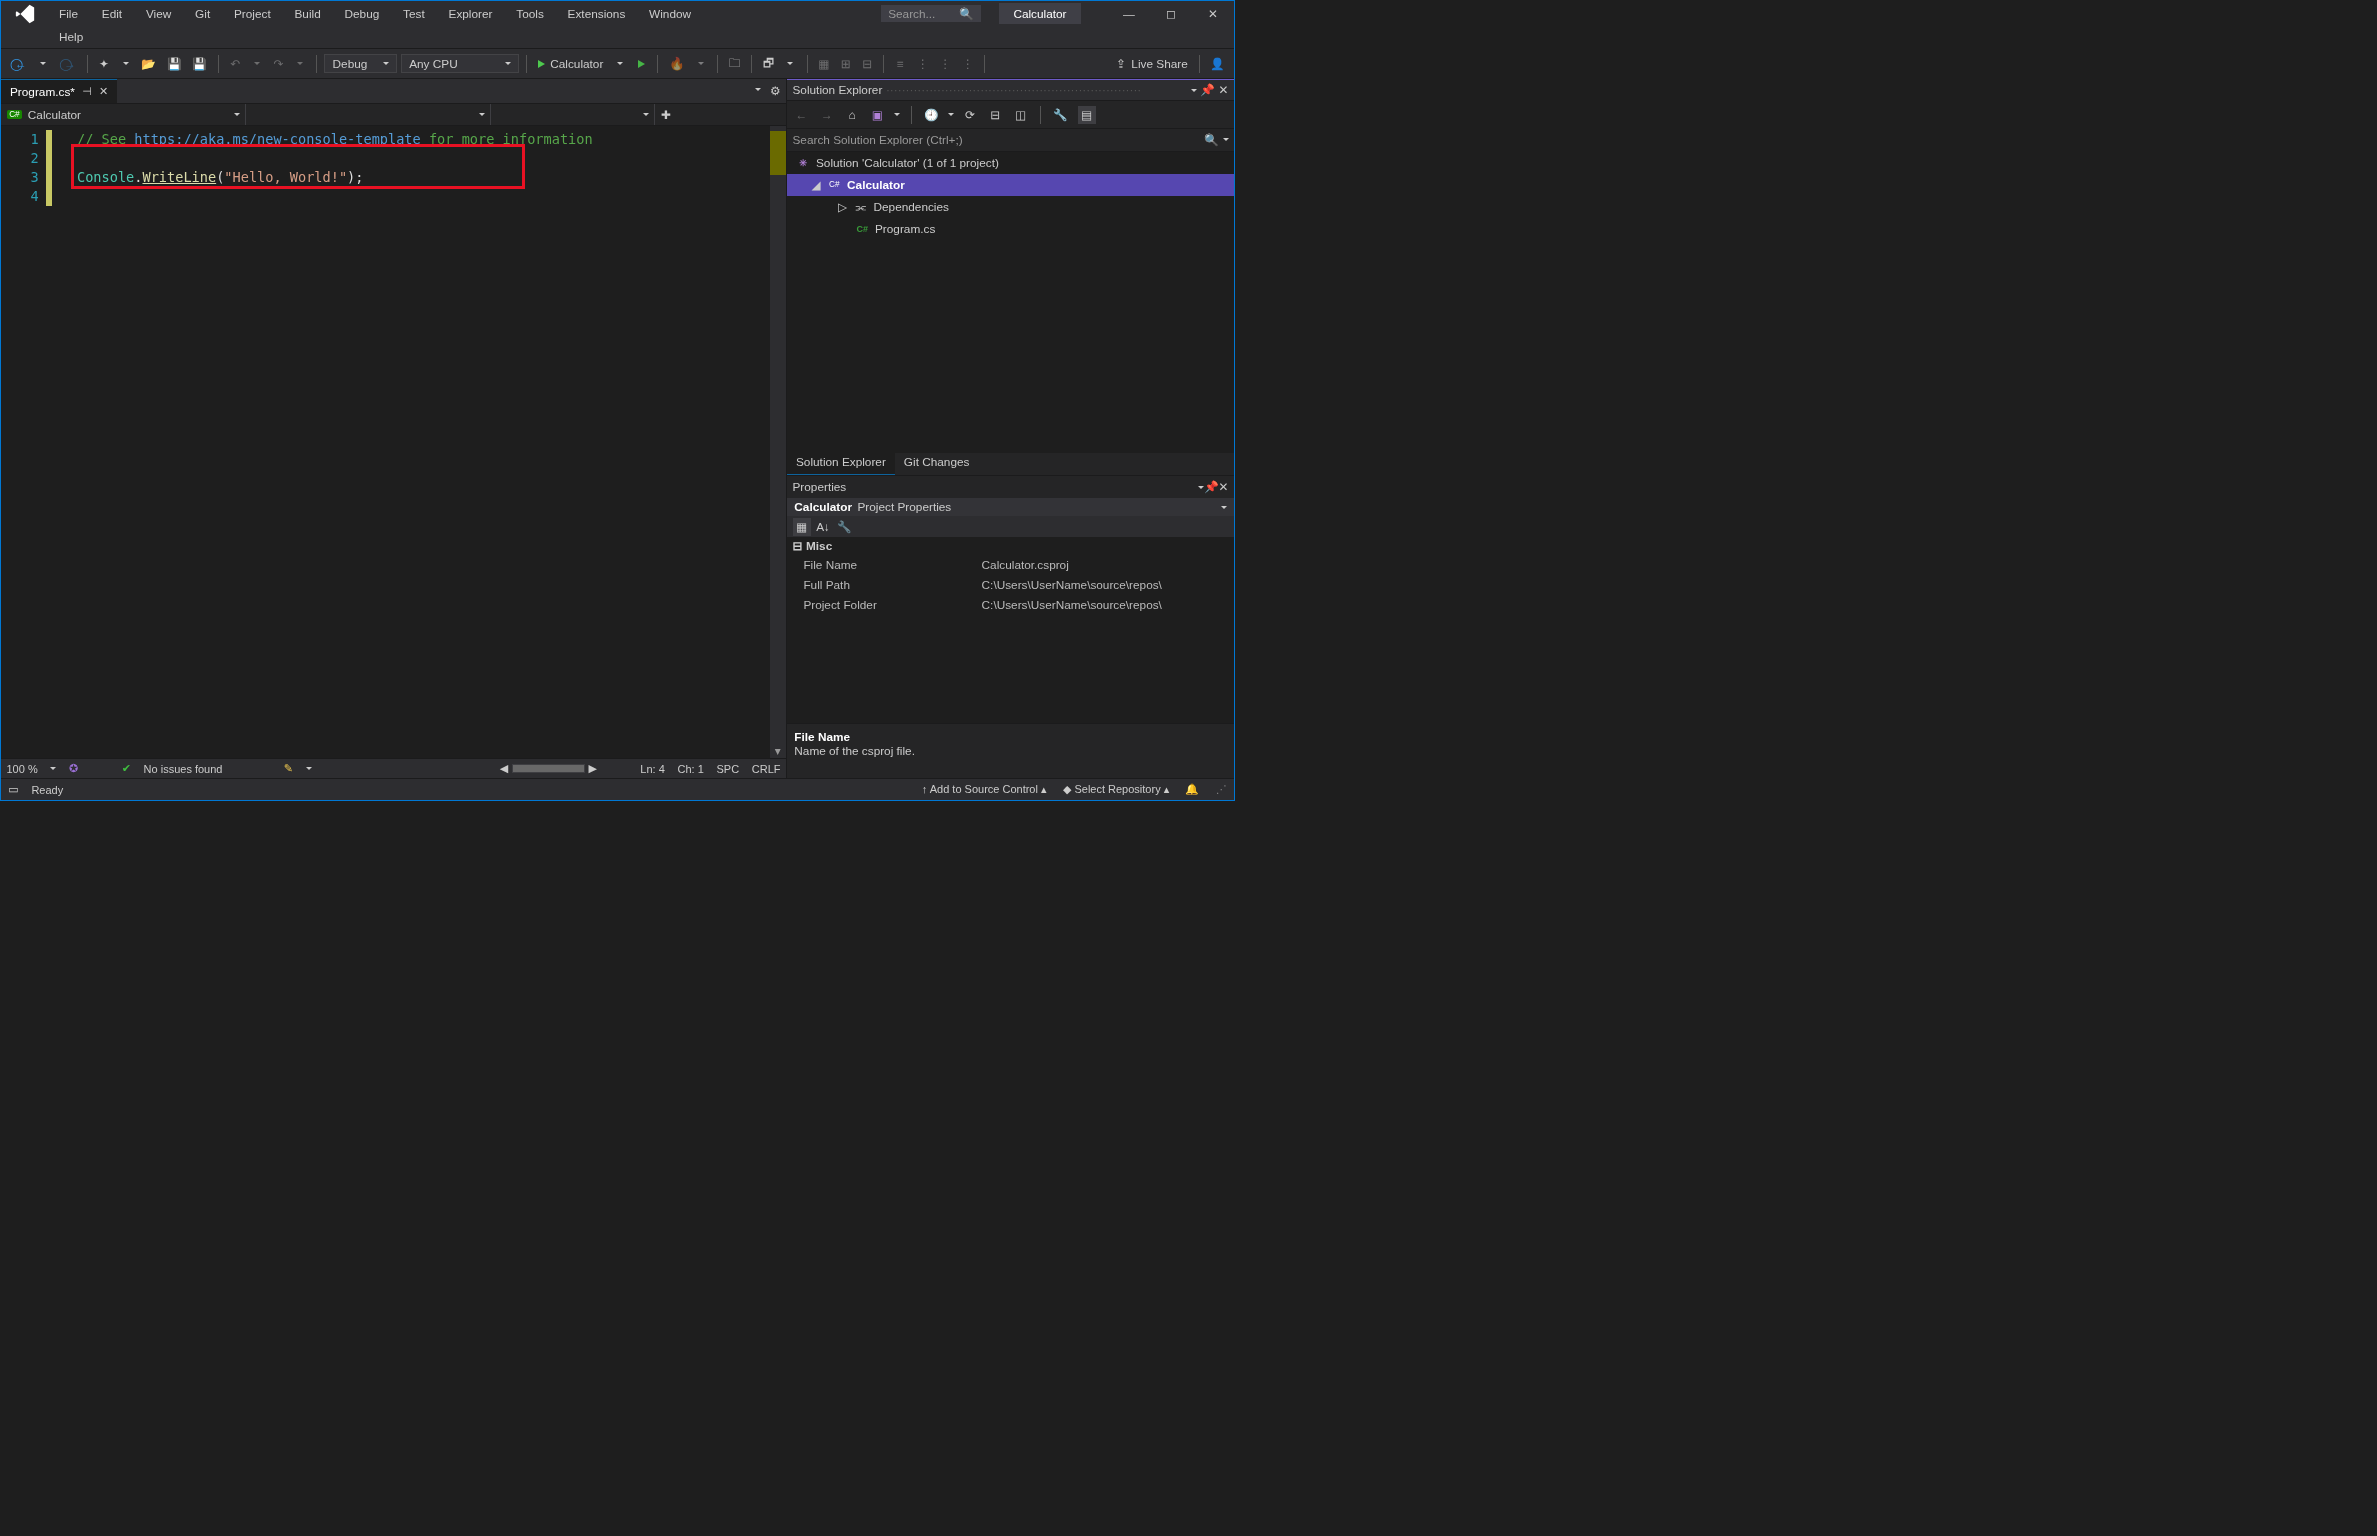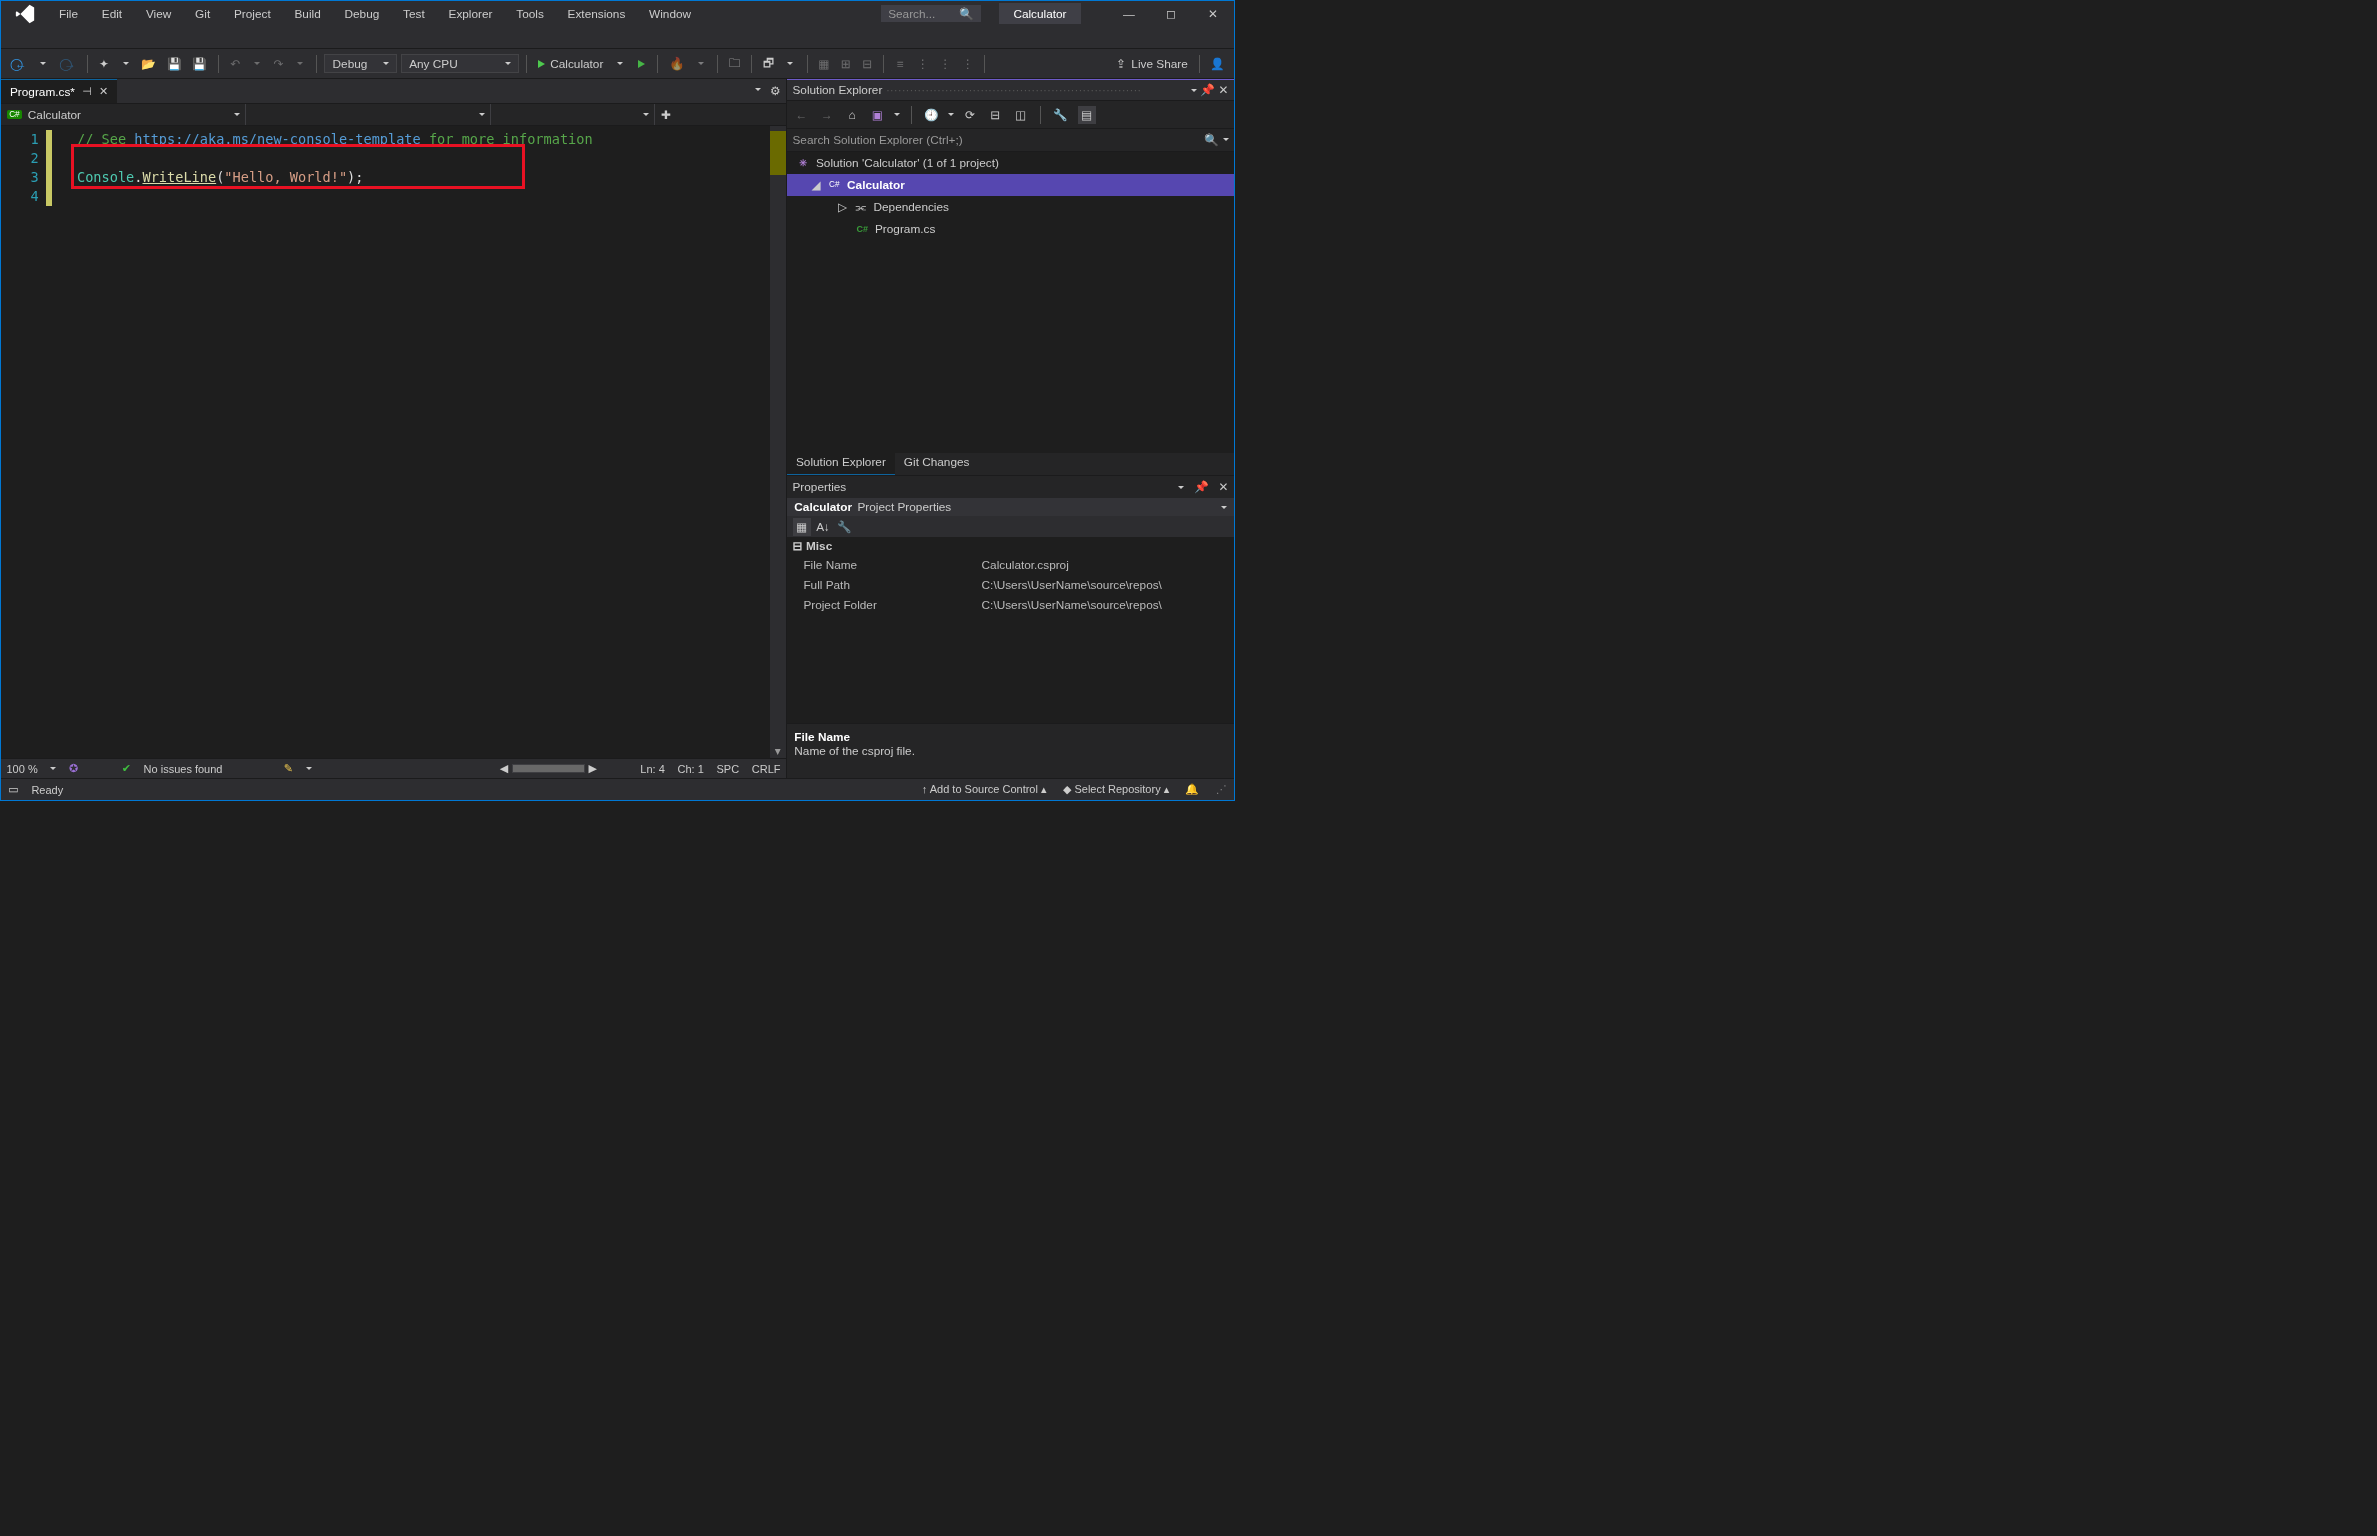--- a/index.html
+++ b/index.html
@@ -114,21 +114,21 @@
   .tree-ind1 { padding-left:23.6px;}
   .tree-ind2 { padding-left:50px;}
   .tree-ind3 { padding-left:68px;}
   .tree-icon { width:14.5px; display:flex; justify-content:center;}
   .bold { font-weight:bold; color:#fff;}
   .se-tabs { background:#252526; display:flex; height:22px;}
   .se-tab { padding:1.8px 9px;border-bottom:1.8px solid transparent;}
   .se-tab.active { background:#1e1e1e; border-bottom:1.8px solid #0e639c;}
 
   .prop-panel { background:#252526; display:flex; flex-direction:column; border-top:0.9px solid #1b1b1c; flex:1; min-height:0;}
-  .prop-header { display:flex; align-items:center; padding:1.8px 5.5px; height:22px; gap:10px;justify-content:flex-end;}
+  .prop-header { display:flex; align-items:center; padding:1.8px 5.5px; height:22px; gap:0;justify-content:flex-end;}
   .prop-subject { padding:1.8px 7.3px; display:flex; gap:5.5px; background:#333337;}
   .prop-subject .pbold { font-weight:bold; color:#fff;}
   .prop-toolbar { display:flex; gap:3.6px; padding:1.8px 5.5px; background:#2d2d30;}
   .prop-grid { flex:1; overflow:auto; padding:0; background:#1e1e1e;}
   .prop-cat { display:flex; align-items:center; padding:1.8px 5.5px; font-weight:bold; gap:3.6px;}
   .prop-row { display:flex; height:20px;}
   .prop-k { width:191px; padding-left:16.4px; color:#bbb; display:flex; align-items:center;}
   .prop-v { flex:1; color:#bbb; padding-left:3.6px; display:flex; align-items:center; overflow:hidden; white-space:nowrap;}
   .prop-desc { padding:5.5px 7.3px; border-top:0.9px solid #1b1b1c; height:55px;}
   .prop-desc .t { font-weight:bold; color:#fff;}
@@ -166,20 +166,25 @@
         <span>Search...</span>
         <span style="margin-left:auto">🔍</span>
       </div>
       <div class="title-app">Calculator</div>
       <div class="win-controls">
         <div class="win-btn">—</div>
         <div class="win-btn">◻</div>
         <div class="win-btn">✕</div>
       </div>
     </div>
+  </div>
+  <div class="titlebar-row2">
+    <div class="menu" id="menu-row2">
+        <div class="menu-item">Help</div>
+      </div>
   </div>
 </div>
 
 <div class="toolbar">
   <div class="tb-btn" style="color:#3393df;">◯<span style="margin-left:-10px;">←</span></div>
   <div class="tb-btn">
       <span class="caret"></span>
     </div>
   <div class="tb-btn" style="opacity:.4;color:#3393df;">◯<span style="margin-left:-10px;">→</span></div>
   <span class="tb-sep"></span>

